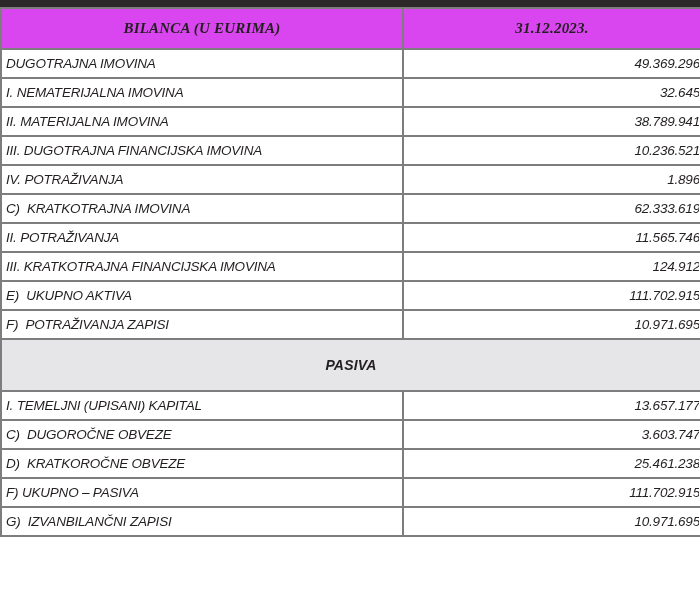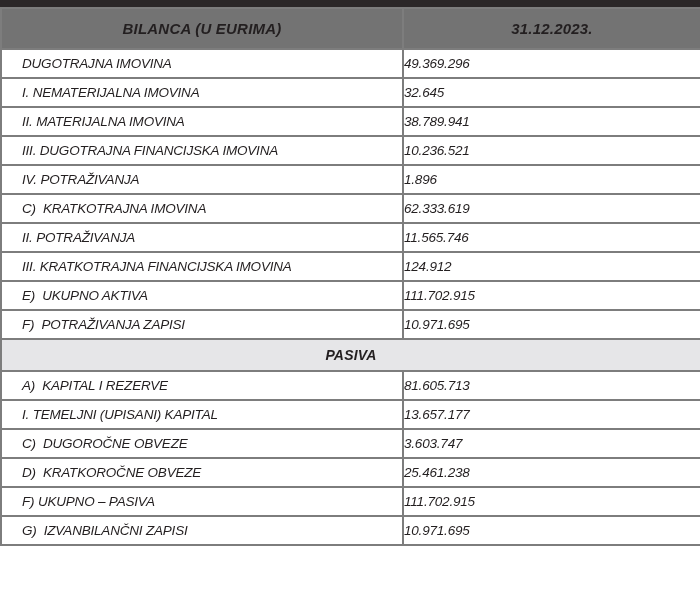--- a/index.html
+++ b/index.html
@@ -32,43 +32,45 @@
   col.c1 { width: 402px; }
   col.c2 { width: 298px; }
   td, th {
     border: 2px solid #7d7d7d;
     box-sizing: border-box;
     padding: 0;
     overflow: hidden;
   }
   tr.header-row {
     height: 41px;
-    background: #737373;
+    background: #d946ef;
+    font-family: Liberation Serif, serif;
   }
   tr.header-row th {
     font-size: 15px;
     font-weight: 700;
     font-style: italic;
     text-align: center;
     letter-spacing: 0.2px;
   }
   tr.data-row { height: 29px; background: #ffffff; }
   td.label-cell {
-    padding-left: 20px;
+    padding-left: 4px;
     font-size: 13.5px;
     text-align: left;
     white-space: pre-wrap;
     letter-spacing: -0.2px;
   }
   td.value-cell {
     font-size: 13.5px;
-    text-align: left;
+    text-align: right;
     letter-spacing: -0.2px;
+    border-radius: 10px;
   }
-  tr.section-row { height: 32px; }
+  tr.section-row { height: 52px; }
   td.section-cell {
     background: #e6e6e8;
     font-size: 14px;
     font-weight: 700;
     text-align: center;
     letter-spacing: 0.2px;
   }
 </style>
 </head>
 <body>
@@ -124,24 +126,20 @@
           <td class="value-cell">111.702.915</td>
         </tr>
         <tr class="data-row">
           <td class="label-cell">F)  POTRAŽIVANJA ZAPISI</td>
           <td class="value-cell">10.971.695</td>
         </tr>
         <tr class="section-row">
           <td colspan="2" class="section-cell">PASIVA</td>
         </tr>
         <tr class="data-row">
-          <td class="label-cell">A)  KAPITAL I REZERVE</td>
-          <td class="value-cell">81.605.713</td>
-        </tr>
-        <tr class="data-row">
           <td class="label-cell">I. TEMELJNI (UPISANI) KAPITAL</td>
           <td class="value-cell">13.657.177</td>
         </tr>
         <tr class="data-row">
           <td class="label-cell">C)  DUGOROČNE OBVEZE</td>
           <td class="value-cell">3.603.747</td>
         </tr>
         <tr class="data-row">
           <td class="label-cell">D)  KRATKOROČNE OBVEZE</td>
           <td class="value-cell">25.461.238</td>

